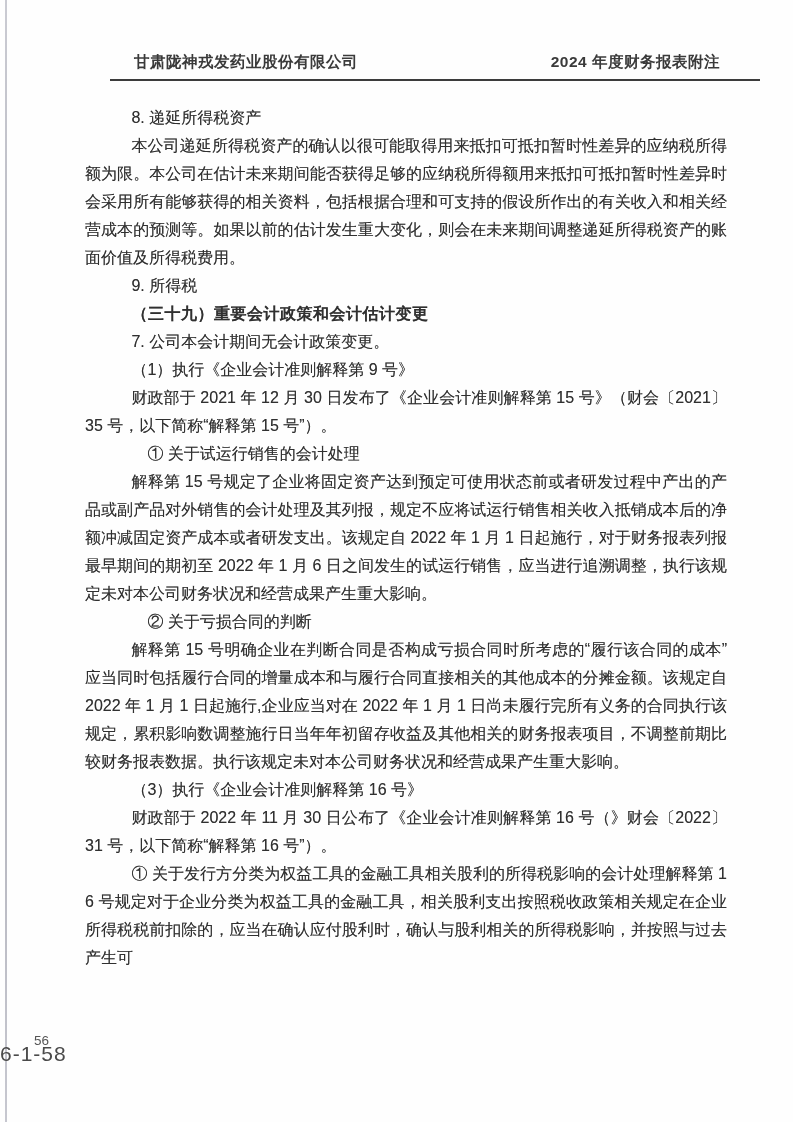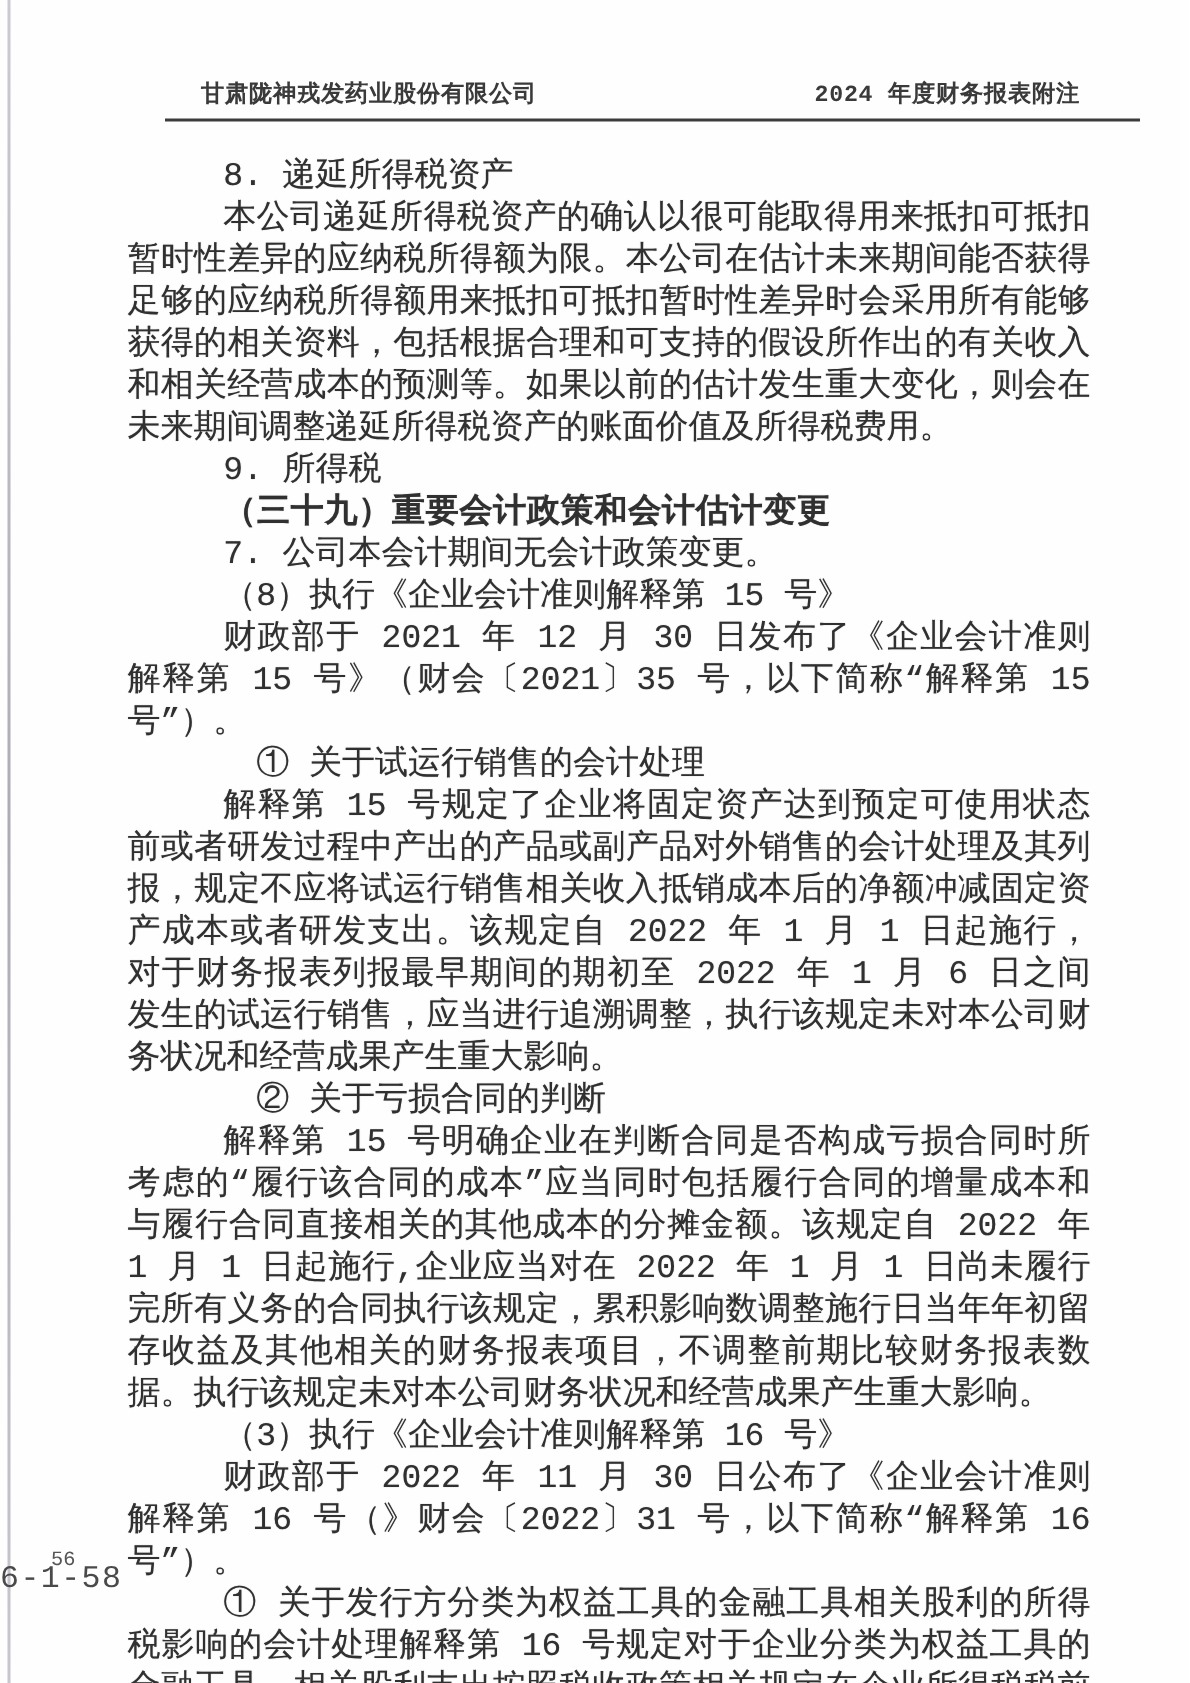--- a/index.html
+++ b/index.html
@@ -6,21 +6,21 @@
     margin: 0;
     padding: 0;
     background: #ffffff;
   }
   .page {
     position: relative;
     width: 793px;
     height: 1122px;
     background: #fefefe;
     overflow: hidden;
-    font-family: Liberation Mono, monospace;
+    font-family: Liberation Sans, sans-serif;
     color: #2e2e2e;
   }
   
   .scan-edge {
     position: absolute;
     left: 5px;
     top: 0;
     width: 2px;
     height: 1122px;
     background: linear-gradient(#b9bac4, #8f909c, #b4b5c0);
@@ -49,21 +49,21 @@
     top: 104px;
     left: 85px;
     width: 642px;
     font-size: 17px;
     line-height: 28px;
     color: #303030;
     text-shadow: 0 0 .6px rgba(60,60,60,.55);
   }
   .content p, .content h2, .content h3, .content h4 {
     margin: 0;
-    font-size: 22px;
+    font-size: 16px;
     line-height: 28px;
   }
   .h-sec, .h-item {
     font-weight: 500;
     padding-left: 2.9em;
   }
   .h-sub {
     font-weight: 500;
     padding-left: 3.9em;
   }
@@ -110,21 +110,21 @@
     <span class="company">甘肃陇神戎发药业股份有限公司</span>
     <span class="doc-title">2024 年度财务报表附注</span>
   </div>
 
   <div class="content">
     <h3 class="h-sec">8. 递延所得税资产</h3>
     <p class="para">本公司递延所得税资产的确认以很可能取得用来抵扣可抵扣暂时性差异的应纳税所得额为限。本公司在估计未来期间能否获得足够的应纳税所得额用来抵扣可抵扣暂时性差异时会采用所有能够获得的相关资料，包括根据合理和可支持的假设所作出的有关收入和相关经营成本的预测等。如果以前的估计发生重大变化，则会在未来期间调整递延所得税资产的账面价值及所得税费用。</p>
     <h3 class="h-sec">9. 所得税</h3>
     <h2 class="h-chap">（三十九）重要会计政策和会计估计变更</h2>
     <h4 class="h-item">7. 公司本会计期间无会计政策变更。</h4>
-    <h4 class="h-item">（8）执行《企业会计准则解释第 15 号》</h4>
+    <h4 class="h-item">（1）执行《企业会计准则解释第 9 号》</h4>
     <p class="para">财政部于 2021 年 12 月 30 日发布了《企业会计准则解释第 15 号》（财会〔2021〕35 号，以下简称“解释第 15 号”）。</p>
     <h4 class="h-sub">① 关于试运行销售的会计处理</h4>
     <p class="para">解释第 15 号规定了企业将固定资产达到预定可使用状态前或者研发过程中产出的产品或副产品对外销售的会计处理及其列报，规定不应将试运行销售相关收入抵销成本后的净额冲减固定资产成本或者研发支出。该规定自 2022 年 1 月 1 日起施行，对于财务报表列报最早期间的期初至 2022 年 1 月 6 日之间发生的试运行销售，应当进行追溯调整，执行该规定未对本公司财务状况和经营成果产生重大影响。</p>
     <h4 class="h-sub">② 关于亏损合同的判断</h4>
     <p class="para">解释第 15 号明确企业在判断合同是否构成亏损合同时所考虑的“履行该合同的成本”应当同时包括履行合同的增量成本和与履行合同直接相关的其他成本的分摊金额。该规定自 2022 年 1 月 1 日起施行,企业应当对在 2022 年 1 月 1 日尚未履行完所有义务的合同执行该规定，累积影响数调整施行日当年年初留存收益及其他相关的财务报表项目，不调整前期比较财务报表数据。执行该规定未对本公司财务状况和经营成果产生重大影响。</p>
     <h4 class="h-item">（3）执行《企业会计准则解释第 16 号》</h4>
     <p class="para">财政部于 2022 年 11 月 30 日公布了《企业会计准则解释第 16 号（》财会〔2022〕31 号，以下简称“解释第 16 号”）。</p>
     <p class="para">① 关于发行方分类为权益工具的金融工具相关股利的所得税影响的会计处理解释第 16 号规定对于企业分类为权益工具的金融工具，相关股利支出按照税收政策相关规定在企业所得税税前扣除的，应当在确认应付股利时，确认与股利相关的所得税影响，并按照与过去产生可</p>
   </div>
 

